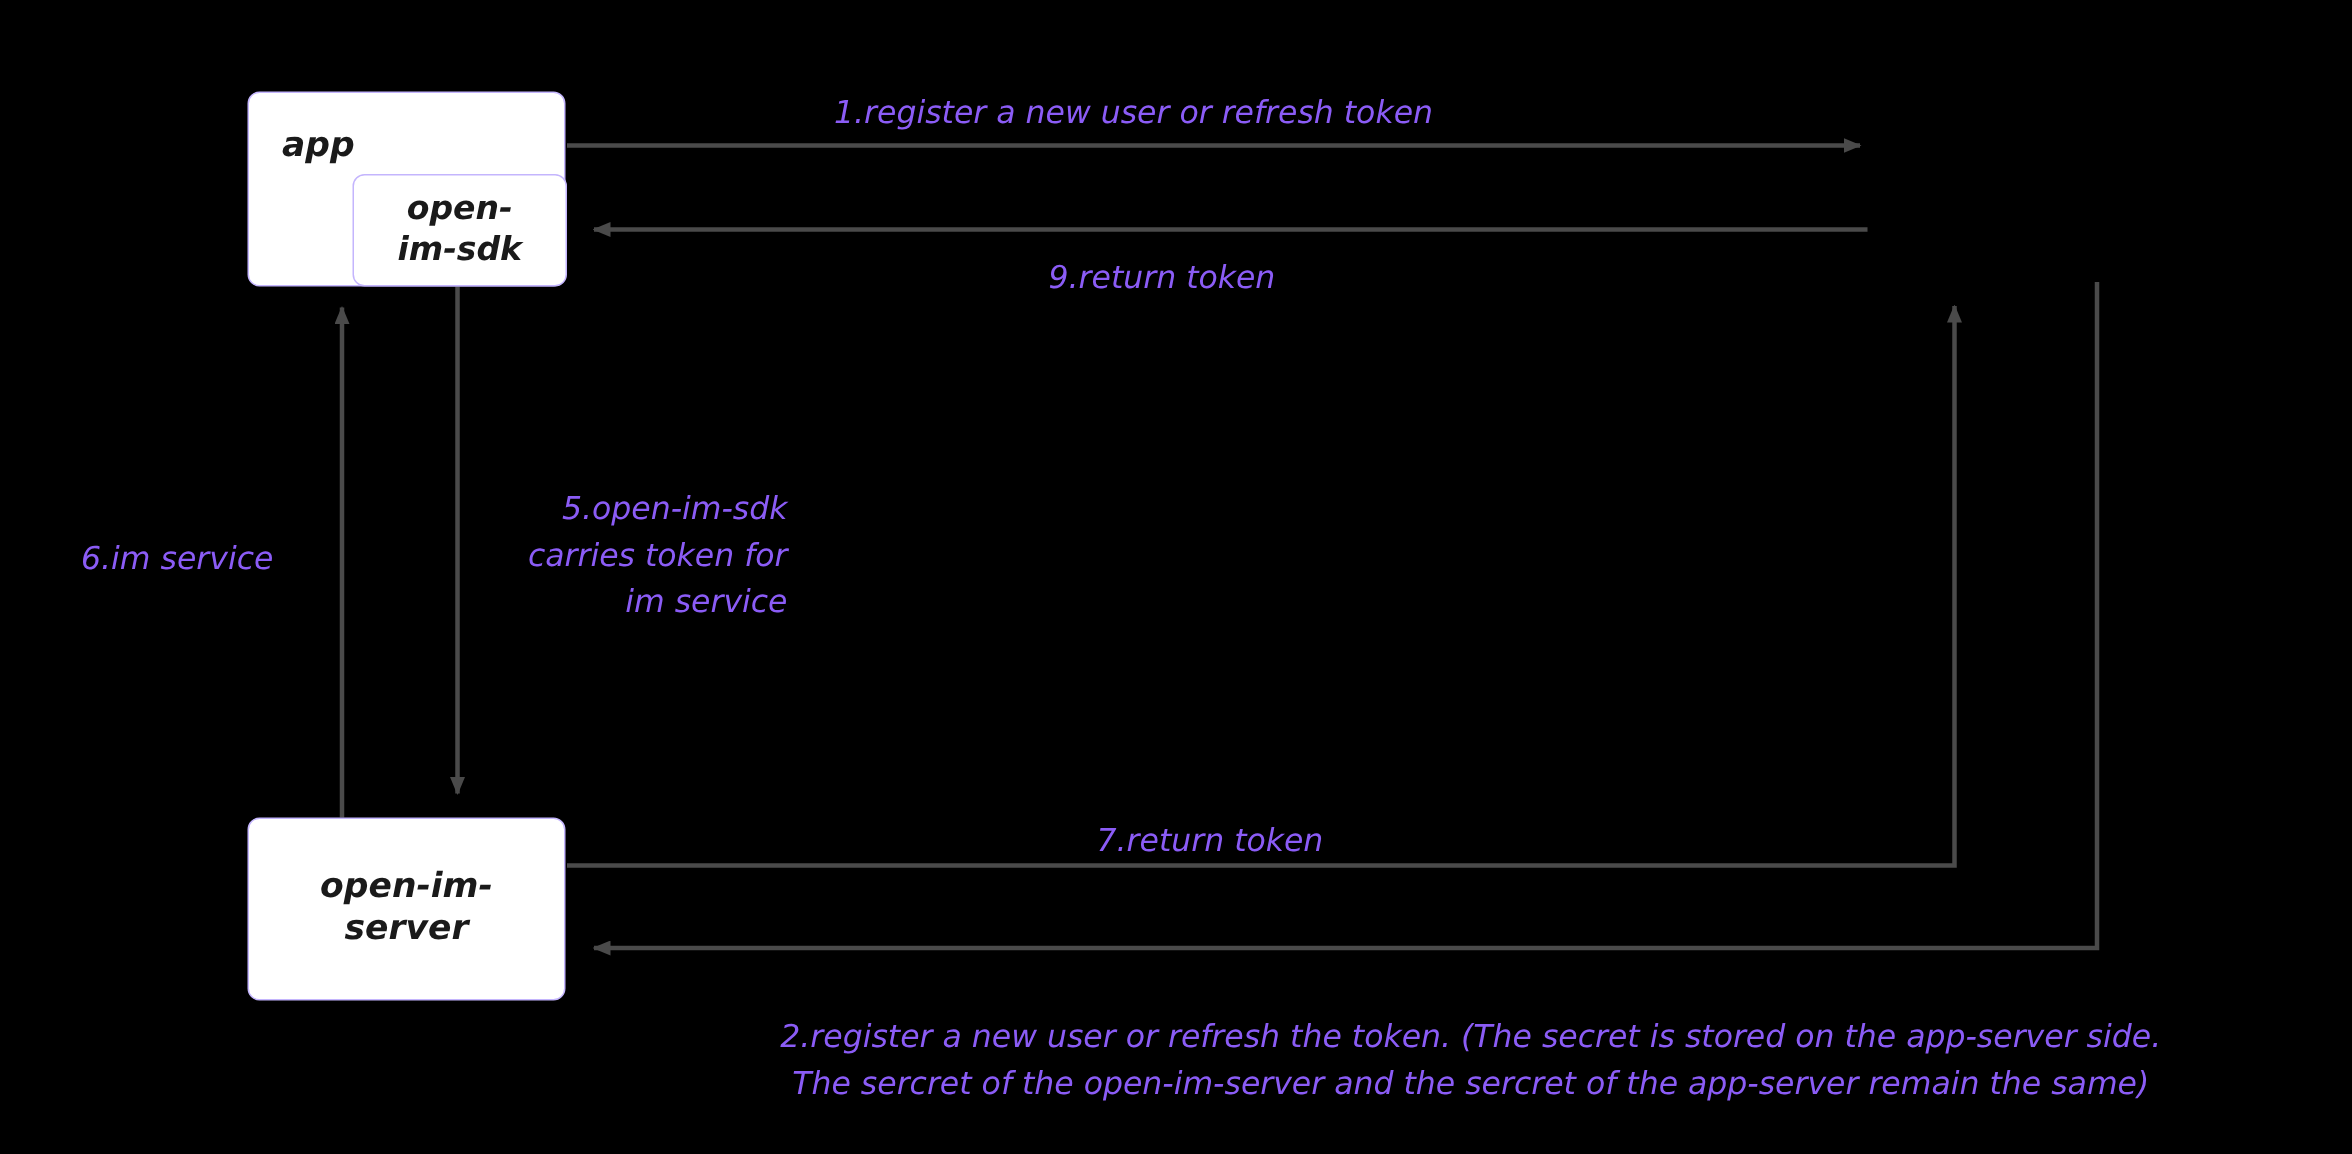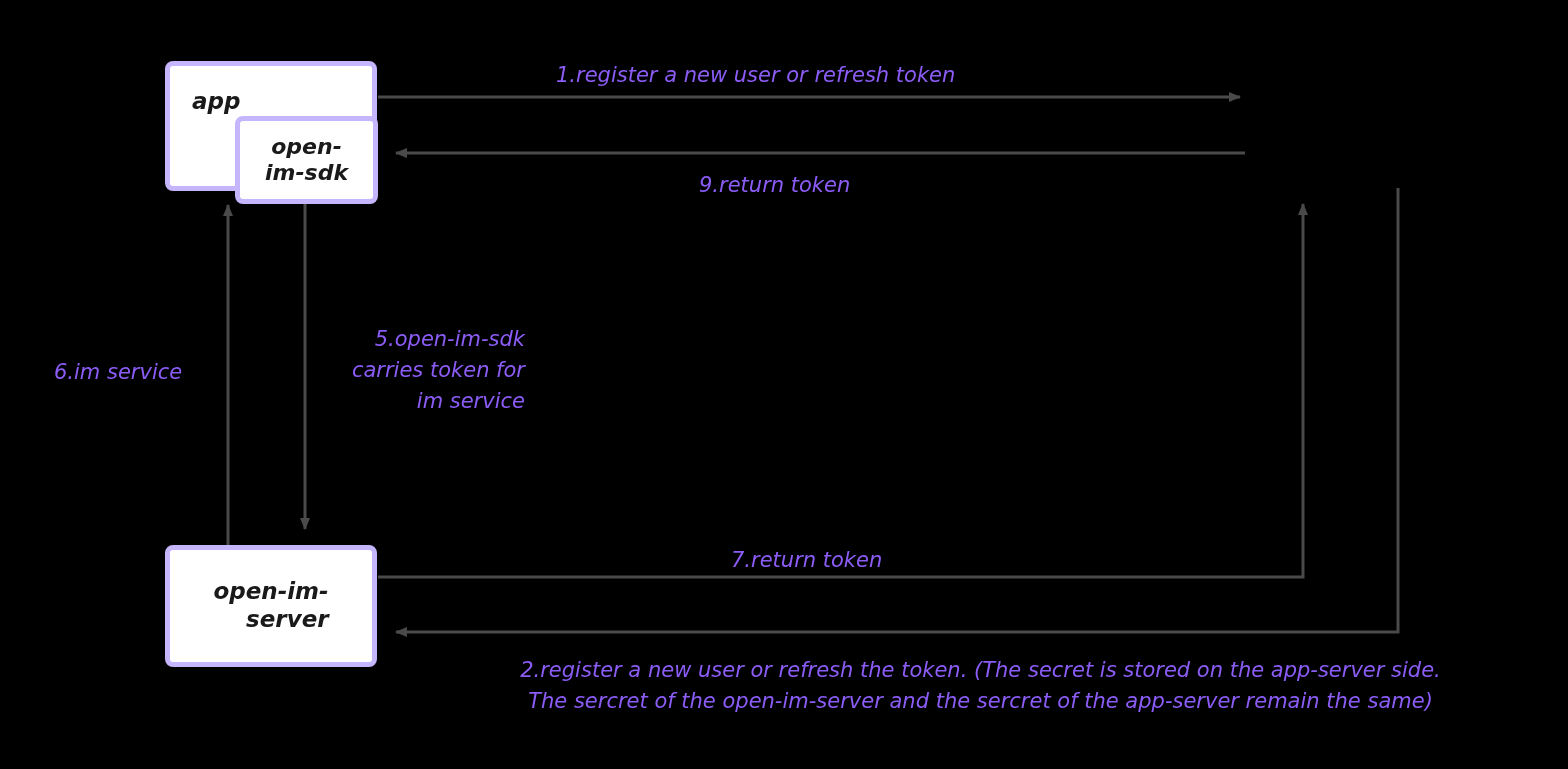--- a/index.html
+++ b/index.html
@@ -11,21 +11,21 @@
     position: relative;
     width: 1568px;
     height: 769px;
     background: #000000;
     overflow: hidden;
     font-family: "DejaVu Sans", sans-serif;
   }
   .node {
     position: absolute;
     background: #ffffff;
-    border: 5px solid #c4b5fd;
+    border: 1px solid #c4b5fd;
     border-radius: 8px;
     box-sizing: border-box;
     display: flex;
     align-items: center;
     justify-content: center;
     text-align: center;
     color: #1a1a1a;
     font-weight: bold;
     font-style: italic;
     font-size: 23px;
@@ -38,21 +38,21 @@
     width: 212px;
     height: 130px;
     align-items: flex-start;
     justify-content: flex-start;
     padding: 22px 0 0 22px;
   }
   .node.sdk {
     left: 235px;
     top: 116px;
     width: 143px;
-    height: 88px;
+    height: 75px;
     z-index: 4;
     font-size: 22px;
   }
   .node.app-server {
     left: 1245px;
     top: 64px;
     width: 214px;
     height: 124px;
   }
   .node.im-server {
@@ -68,21 +68,21 @@
     font-size: 21px;
     line-height: 1.48;
     white-space: pre-line;
     z-index: 5;
   }
   .lbl-1 { left: 556px; top: 60px; }
   .lbl-4 { left: 699px; top: 170px; }
   .lbl-3 { left: 731px; top: 545px; }
   .lbl-6 { left: 54px;  top: 357px; }
   .lbl-5 { left: 311px; top: 324px; text-align: right; width: 214px; }
-  .lbl-2 { left: 443px; top: 655px; text-align: center; width: 1075px; }
+  .lbl-2 { left: 443px; top: 676px; text-align: center; width: 1075px; }
   svg.wires {
     position: absolute;
     left: 0; top: 0;
     width: 1568px;
     height: 769px;
     z-index: 1;
   }
 </style>
 </head>
 <body>
@@ -115,21 +115,21 @@
     <span>app</span>
   </div>
 
   <div class="node sdk">
     <span style="white-space:pre-line;">open-
 im-sdk</span>
   </div>
 
 
   <div class="node im-server">
-    <span style="white-space:pre-line;text-align:right;">open-im-
+    <span style="white-space:pre-line;">open-im-
 server</span>
   </div>
 
   <div class="edge-label lbl-1">1.register a new user or refresh token</div>
   <div class="edge-label lbl-4">9.return token</div>
   <div class="edge-label lbl-3">7.return token</div>
   <div class="edge-label lbl-6">6.im service</div>
   <div class="edge-label lbl-5">5.open-im-sdk
 carries token for
 im service</div>

